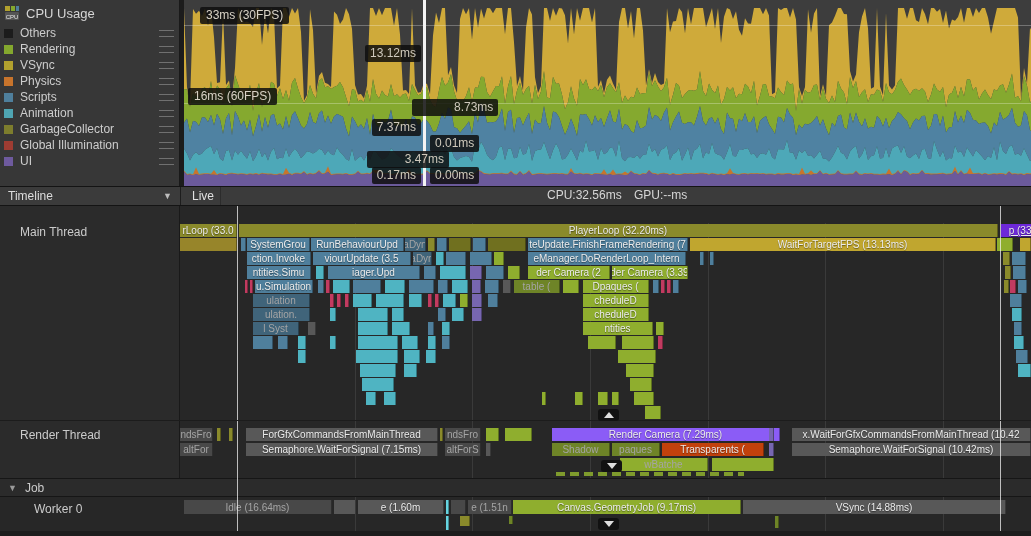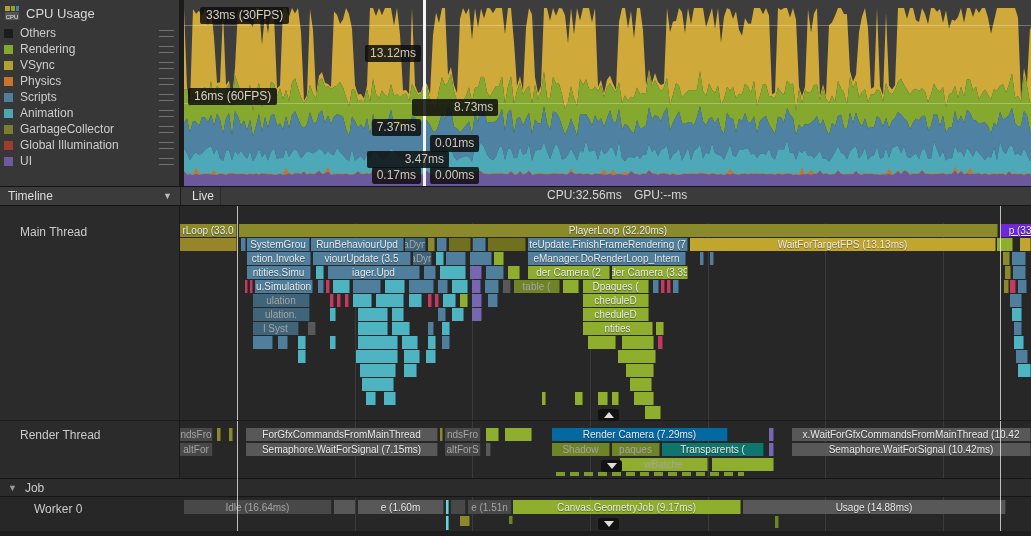--- a/index.html
+++ b/index.html
@@ -466,43 +466,43 @@
       <div class="block" style="left: 634px; width: 20px; top: 392px; height: 13px; background: rgb(143, 174, 46);"></div>
       <div class="block" style="left: 645px; width: 16px; top: 406px; height: 13px; background: rgb(143, 174, 46);"></div>
       <div class="block faded" style="left: 180px; width: 33px; top: 428px; height: 13px; background: rgb(72, 72, 72);">ndsFro</div>
       <div class="block" style="left: 217px; width: 4px; top: 428px; height: 13px; background: rgb(138, 138, 43);"></div>
       <div class="block" style="left: 229px; width: 4px; top: 428px; height: 13px; background: rgb(138, 138, 43);"></div>
       <div class="block" style="left: 246px; width: 192px; top: 428px; height: 13px; background: rgb(88, 88, 88);">ForGfxCommandsFromMainThread</div>
       <div class="block" style="left: 440px; width: 3px; top: 428px; height: 13px; background: rgb(138, 138, 43);"></div>
       <div class="block faded" style="left: 445px; width: 36px; top: 428px; height: 13px; background: rgb(72, 72, 72);">ndsFro</div>
       <div class="block" style="left: 486px; width: 13px; top: 428px; height: 13px; background: rgb(143, 174, 46);"></div>
       <div class="block" style="left: 505px; width: 27px; top: 428px; height: 13px; background: rgb(143, 174, 46);"></div>
-      <div class="block" style="left: 552px; width: 176px; top: 428px; height: 13px; background: #0369a1; text-align: center;">Render Camera (7.29ms)</div>
+      <div class="block" style="left: 552px; width: 228px; top: 428px; height: 13px; background: #8b5cf6; text-align: center;">Render Camera (7.29ms)</div>
       <div class="block" style="left: 769px; width: 5px; top: 428px; height: 13px; background: rgb(119, 102, 176);"></div>
       <div class="block" style="left: 792px; width: 239px; top: 428px; height: 13px; background: rgb(88, 88, 88);">x.WaitForGfxCommandsFromMainThread (10.42</div>
       <div class="block faded" style="left: 180px; width: 33px; top: 443px; height: 13px; background: rgb(72, 72, 72);">altFor</div>
       <div class="block" style="left: 246px; width: 192px; top: 443px; height: 13px; background: rgb(88, 88, 88);">Semaphore.WaitForSignal (7.15ms)</div>
       <div class="block faded" style="left: 445px; width: 36px; top: 443px; height: 13px; background: rgb(72, 72, 72);">altForS</div>
       <div class="block" style="left: 486px; width: 5px; top: 443px; height: 13px; background: rgb(88, 88, 88);"></div>
       <div class="block faded" style="left: 552px; width: 58px; top: 443px; height: 13px; background: rgb(110, 132, 39);">Shadow</div>
       <div class="block faded" style="left: 612px; width: 48px; top: 443px; height: 13px; background: rgb(110, 132, 39);">paques</div>
-      <div class="block" style="left: 662px; width: 102px; top: 443px; height: 13px; background: #0f766e;">Transparents (</div>
+      <div class="block" style="left: 662px; width: 102px; top: 443px; height: 13px; background: #c2410c;">Transparents (</div>
       <div class="block" style="left: 769px; width: 5px; top: 443px; height: 13px; background: rgb(119, 102, 176);"></div>
       <div class="block" style="left: 792px; width: 239px; top: 443px; height: 13px; background: rgb(88, 88, 88);">Semaphore.WaitForSignal (10.42ms)</div>
       <div class="block faded" style="left: 620px; width: 88px; top: 458px; height: 13px; background: rgb(143, 174, 46);">wBatche</div>
       <div class="block" style="left: 712px; width: 62px; top: 458px; height: 13px; background: rgb(143, 174, 46);"></div>
       <div class="block dash" style="left: 556px; width: 188px; top: 472px; height: 4px;"></div>
       <div class="block faded" style="left: 184px; width: 148px; top: 500px; height: 14px; background: rgb(72, 72, 72);">Idle (16.64ms)</div>
       <div class="block" style="left: 334px; width: 22px; top: 500px; height: 14px; background: rgb(88, 88, 88);"></div>
       <div class="block" style="left: 358px; width: 86px; top: 500px; height: 14px; background: rgb(88, 88, 88);">e (1.60m</div>
       <div class="block" style="left: 446px; width: 3px; top: 500px; height: 14px; background: rgb(102, 212, 224);"></div>
       <div class="block" style="left: 451px; width: 15px; top: 500px; height: 14px; background: rgb(72, 72, 72);"></div>
       <div class="block faded" style="left: 468px; width: 44px; top: 500px; height: 14px; background: rgb(72, 72, 72);">e (1.51n</div>
       <div class="block" style="left: 513px; width: 228px; top: 500px; height: 14px; background: rgb(143, 174, 46);">Canvas.GeometryJob (9.17ms)</div>
-      <div class="block" style="left: 743px; width: 263px; top: 500px; height: 14px; background: rgb(88, 88, 88);">Usage (14.88ms)</div>
+      <div class="block" style="left: 743px; width: 263px; top: 500px; height: 14px; background: rgb(88, 88, 88);">VSync (14.88ms)</div>
       <div class="block" style="left: 446px; width: 3px; top: 516px; height: 14px; background: rgb(102, 212, 224);"></div>
       <div class="block" style="left: 460px; width: 10px; top: 516px; height: 10px; background: rgb(138, 138, 43);"></div>
       <div class="block" style="left: 509px; width: 4px; top: 516px; height: 8px; background: rgb(110, 132, 39);"></div>
       <div class="block" style="left: 775px; width: 4px; top: 516px; height: 12px; background: rgb(110, 132, 39);"></div>
       <div class="vframe" style="left: 237px; top: 206px; height: 325px;"></div>
       <div class="vframe" style="left: 1000px; top: 206px; height: 325px;"></div>
       <div class="hsep" style="top: 420px;"></div>
       <div class="arrow up" style="left: 598px; top: 409px;">
         <i></i>
       </div>

